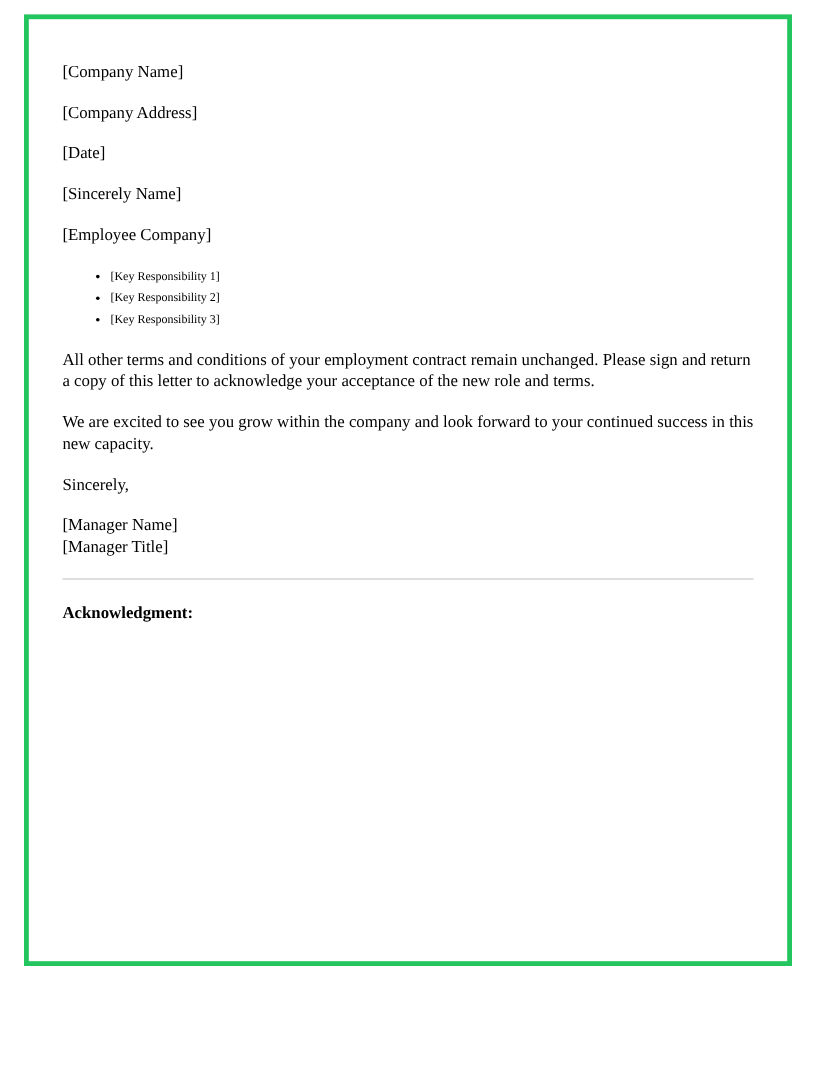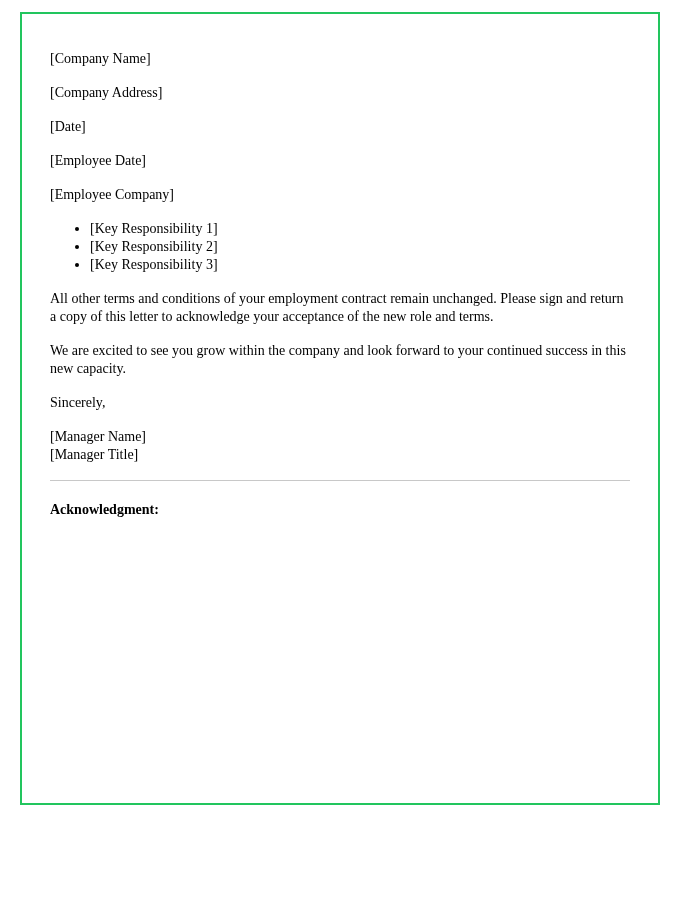--- a/index.html
+++ b/index.html
@@ -14,55 +14,55 @@
     font-family: "Liberation Serif", "DejaVu Serif", serif;
     color: #000000;
   }
   .page {
     position: absolute;
     left: 20px;
     top: 12px;
     width: 640px;
     height: 793px;
     box-sizing: border-box;
-    border: 2px solid #22c55e;
+    border: 4px solid #22c55e;
     background: #ffffff;
     padding: 36px 28px 28px 28px;
     overflow: hidden;
   }
   .page p {
     margin: 0 0 16px 0;
     font-size: 14px;
     line-height: 18px;
   }
   .page ul {
     margin: 0 0 16px 0;
     padding-left: 40px;
   }
   .page li {
-    font-size: 14px;
+    font-size: 10px;
     line-height: 18px;
   }
   .page hr {
     border: none;
     border-top: 1px solid #c8c8c8;
     margin: 14px 0 20px 0;
   }
   .ack-heading {
     font-weight: bold;
   }
 </style>
 </head>
 <body>
 
 <div class="page">
   <p>[Company Name]</p>
   <p>[Company Address]</p>
   <p>[Date]</p>
-  <p>[Employee Date]</p>
+  <p>[Sincerely Name]</p>
   <p>[Employee Company]</p>
 
 
   <ul>
     <li>[Key Responsibility 1]</li>
     <li>[Key Responsibility 2]</li>
     <li>[Key Responsibility 3]</li>
   </ul>
 
   <p>All other terms and conditions of your employment contract remain unchanged. Please sign and return a copy of this letter to acknowledge your acceptance of the new role and terms.</p>

